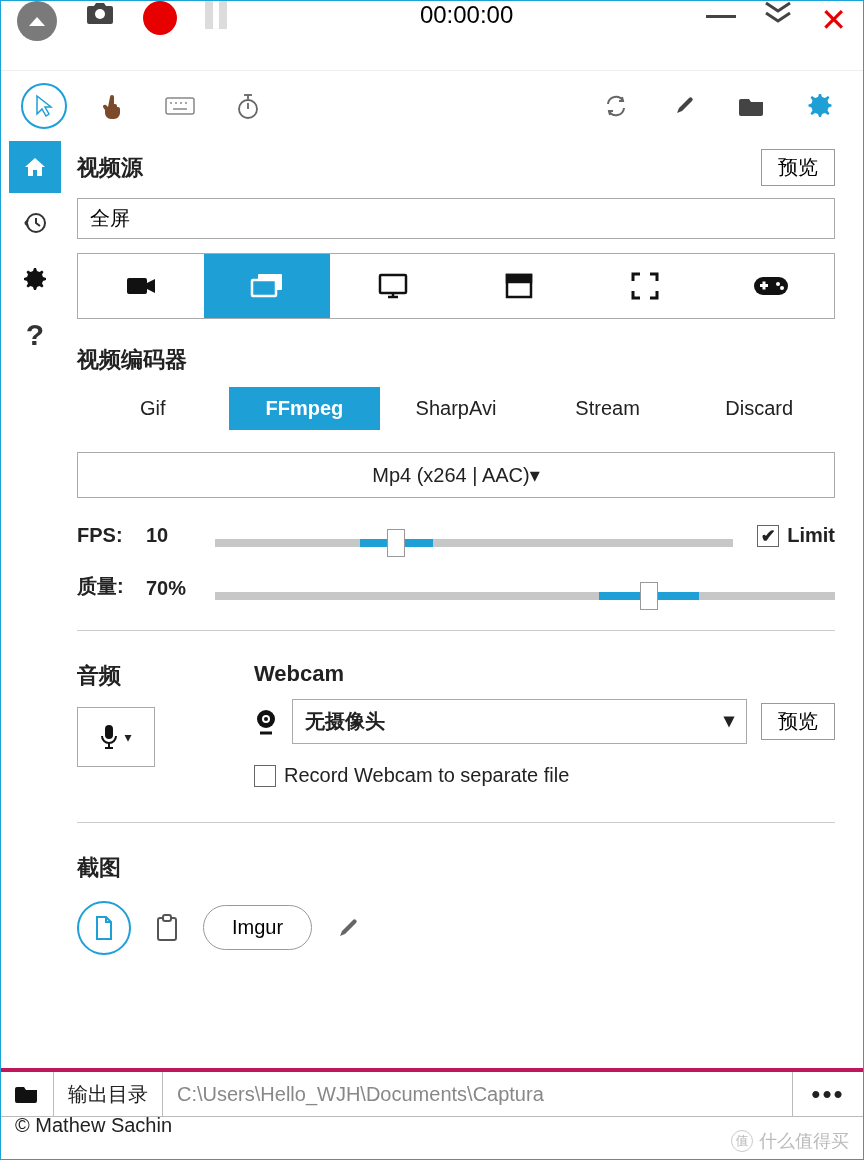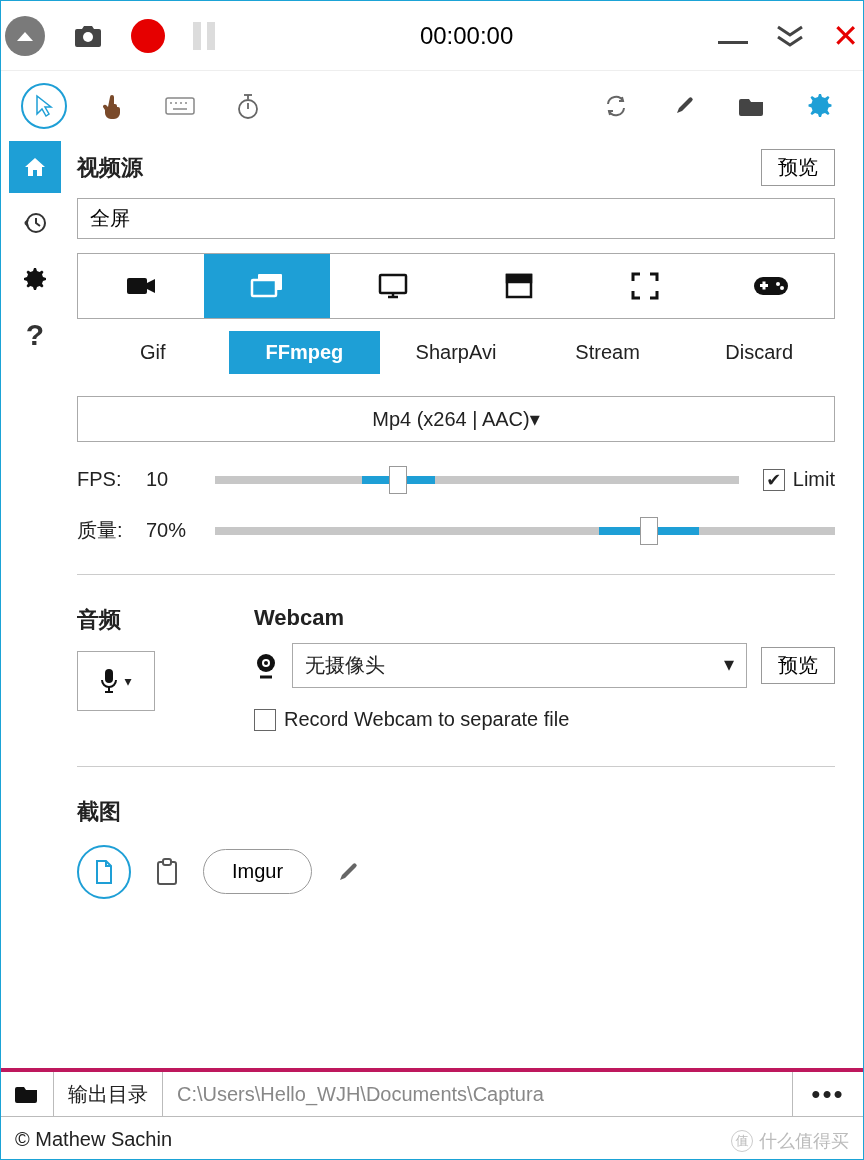--- a/index.html
+++ b/index.html
@@ -1,17 +1,17 @@
 <!DOCTYPE html>
 <html><head>
 <meta charset="utf-8">
 <style>
 * { box-sizing: border-box; margin: 0; padding: 0; }
 body { font-family: "Microsoft YaHei", "Segoe UI", sans-serif; font-size: 18px; color: #222; background: #fff; width: 864px; height: 1160px; overflow: hidden; border: 1px solid #1ba3d6; position: relative; }
-.topbar { display: flex; align-items: center; height: 70px; padding: 0 4px; gap: 28px; border-bottom: 1px solid #eee; }
+.topbar { display: flex; align-items: flex-start; height: 70px; padding: 0 16px; gap: 28px; border-bottom: 1px solid #eee; }
 .topbar .timer { flex: 1; text-align: center; font-size: 24px; color: #000; }
 .circle-btn { width: 40px; height: 40px; border-radius: 50%; display: flex; align-items: center; justify-content: center; cursor: pointer; }
 .circle-gray { background: #7a7a7a; color: #fff; }
 .record-btn { width: 34px; height: 34px; border-radius: 50%; background: #e60000; }
 .pause-icn { display: flex; gap: 6px; }
 .pause-icn div { width: 8px; height: 28px; background: #dcdcdc; }
 .win-min { width: 30px; height: 3px; background: #444; margin-top: 14px; }
 .win-close { font-size: 32px; color: #e60000; font-weight: 200; }
 .toolbar { display: flex; align-items: center; height: 70px; padding: 0 20px; gap: 22px; }
 .tool-btn { width: 46px; height: 46px; display: flex; align-items: center; justify-content: center; cursor: pointer; font-size: 24px; color: #666; }
@@ -26,41 +26,41 @@
 .section-head h3 { font-size: 22px; font-weight: 600; }
 .btn-outline { border: 1px solid #999; background: #fff; padding: 4px 16px; font-size: 20px; cursor: pointer; }
 .input-box { width: 100%; border: 1px solid #aaa; padding: 8px 12px; font-size: 20px; }
 .source-grid { display: flex; border: 1px solid #aaa; margin-top: 14px; }
 .source-grid .cell { flex: 1; height: 64px; display: flex; align-items: center; justify-content: center; font-size: 26px; cursor: pointer; color: #111; }
 .source-grid .cell.active { background: #1e9fd6; color: #fff; }
 .tabs { display: flex; margin-top: 12px; }
 .tabs .tab { flex: 1; text-align: center; padding: 10px 0; font-size: 20px; cursor: pointer; }
 .tabs .tab.active { background: #1e9fd6; color: #fff; font-weight: 700; }
 .select-box { display: flex; align-items: center; justify-content: center; border: 1px solid #aaa; padding: 10px 14px; font-size: 20px; margin-top: 22px; cursor: pointer; }
-.slider-row { display: flex; align-items: center; margin-top: 26px; gap: 14px; }
+.slider-row { display: flex; align-items: flex-end; margin-top: 26px; gap: 14px; font-weight: bold; }
 .slider-row .lbl { width: 55px; font-size: 20px; }
 .slider-row .val { width: 55px; font-size: 20px; }
 .slider { flex: 1; height: 8px; background: #c7c7c7; position: relative; cursor: pointer; }
 .slider .fill { position: absolute; height: 8px; background: #1e9fd6; }
 .slider .thumb { position: absolute; width: 18px; height: 28px; background: #fff; border: 1px solid #999; top: -10px; transform: translateX(-50%); }
 .chk { display: inline-flex; align-items: center; gap: 8px; font-size: 20px; margin-left: 10px; cursor: pointer; }
 .chkbox { width: 22px; height: 22px; border: 1px solid #666; display: flex; align-items: center; justify-content: center; font-size: 18px; }
 hr.sep { border: none; border-top: 1px solid #ccc; margin: 30px 0; }
 .twocol { display: flex; gap: 47px; }
 .audio-box { width: 78px; height: 60px; border: 1px solid #aaa; display: flex; align-items: center; justify-content: center; gap: 6px; font-size: 22px; cursor: pointer; }
 .webcam-row { display: flex; align-items: center; gap: 14px; margin-top: 12px; }
-.webcam-select { flex: 1; border: 1px solid #aaa; padding: 8px 12px; display: flex; justify-content: space-between; font-size: 20px; cursor: pointer; }
+.webcam-select { flex: 1; border: 1px solid #aaa; padding: 8px 12px; display: flex; justify-content: space-between; font-size: 20px; cursor: pointer; font-weight: bold; }
 .shot-row { display: flex; align-items: center; gap: 24px; margin-top: 18px; }
 .icon-circle-outline { width: 54px; height: 54px; border: 2px solid #1e9fd6; border-radius: 50%; display: flex; align-items: center; justify-content: center; color: #1e9fd6; font-size: 24px; cursor: pointer; }
 .pill-btn { border: 1px solid #999; border-radius: 28px; padding: 10px 28px; font-size: 20px; cursor: pointer; background: #fff; }
 .bottombar { position: absolute; bottom: 42px; left: 0; right: 0; height: 49px; border-top: 4px solid #be185d; border-bottom: 1px solid #bbb; display: flex; align-items: center; }
 .bottombar .seg { height: 100%; display: flex; align-items: center; padding: 0 14px; border-right: 1px solid #bbb; font-size: 20px; }
 .bottombar .path { flex: 1; color: #888; }
 .bottombar .more { width: 70px; justify-content: center; font-size: 26px; letter-spacing: 2px; cursor: pointer; border-right: none; }
-.credit { position: absolute; bottom: 8px; left: 14px; font-size: 20px; }
+.credit { position: absolute; bottom: 22px; left: 14px; font-size: 20px; }
 .watermark { position: absolute; bottom: 6px; right: 14px; font-size: 18px; color: #bbb; display: flex; align-items: center; gap: 6px; }
 svg { display: block; }
 </style>
 </head>
 <body>
 
 <div class="topbar">
   <div class="circle-btn circle-gray">
     <svg width="18" height="12" viewBox="0 0 18 12">
         <path d="M1 11 L9 2 L17 11" fill="#fff"></path>
@@ -214,20 +214,21 @@
         <svg width="34" height="20" viewBox="0 0 34 20" fill="#111">
             <path d="M9 1 h16 a9 9 0 0 1 0 18 h-16 a9 9 0 0 1 0 -18 z"></path>
             <circle cx="24" cy="8" r="2" fill="#fff"></circle>
             <circle cx="28" cy="12" r="2" fill="#fff"></circle>
             <rect x="6" y="8" width="8" height="3" fill="#fff"></rect>
             <rect x="8.5" y="5.5" width="3" height="8" fill="#fff"></rect>
           </svg>
       </div>
     </div>
 
+    <h3 style="margin-top:26px;font-size:22px;font-weight:600">视频编码器</h3>
 
     <div class="tabs">
       <div class="tab">Gif</div>
       <div class="tab active">FFmpeg</div>
       <div class="tab">SharpAvi</div>
       <div class="tab">Stream</div>
       <div class="tab">Discard</div>
     </div>
 
     <div class="select-box">

